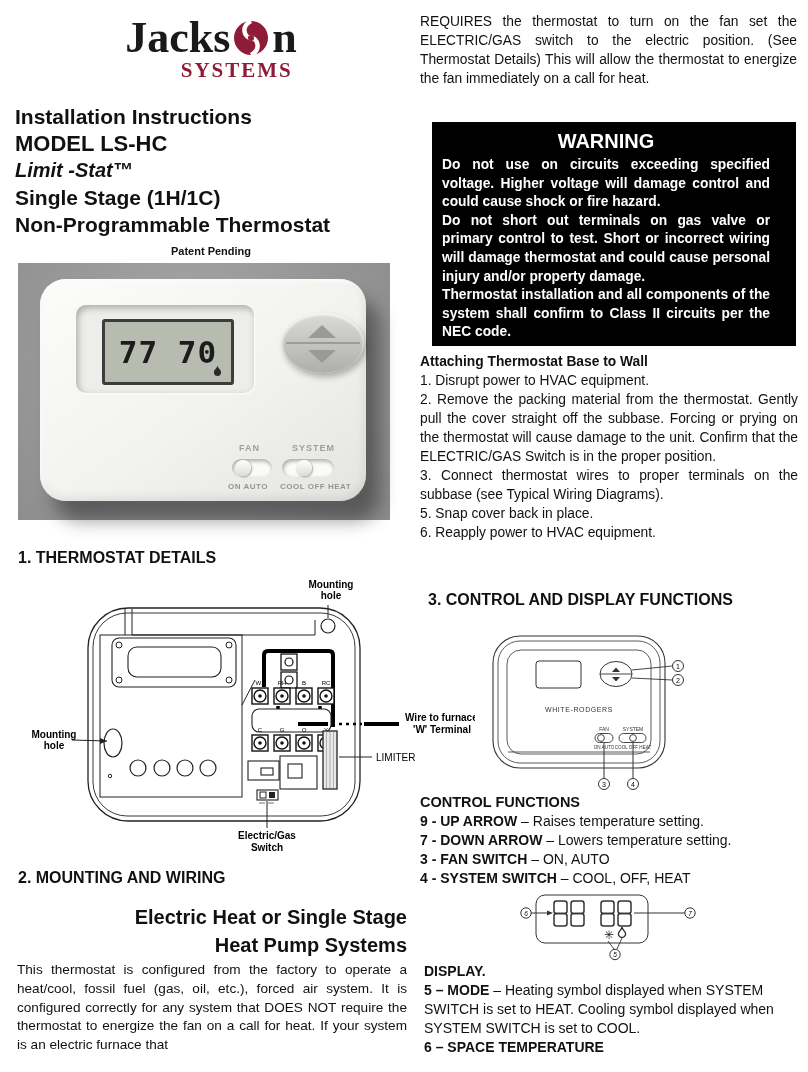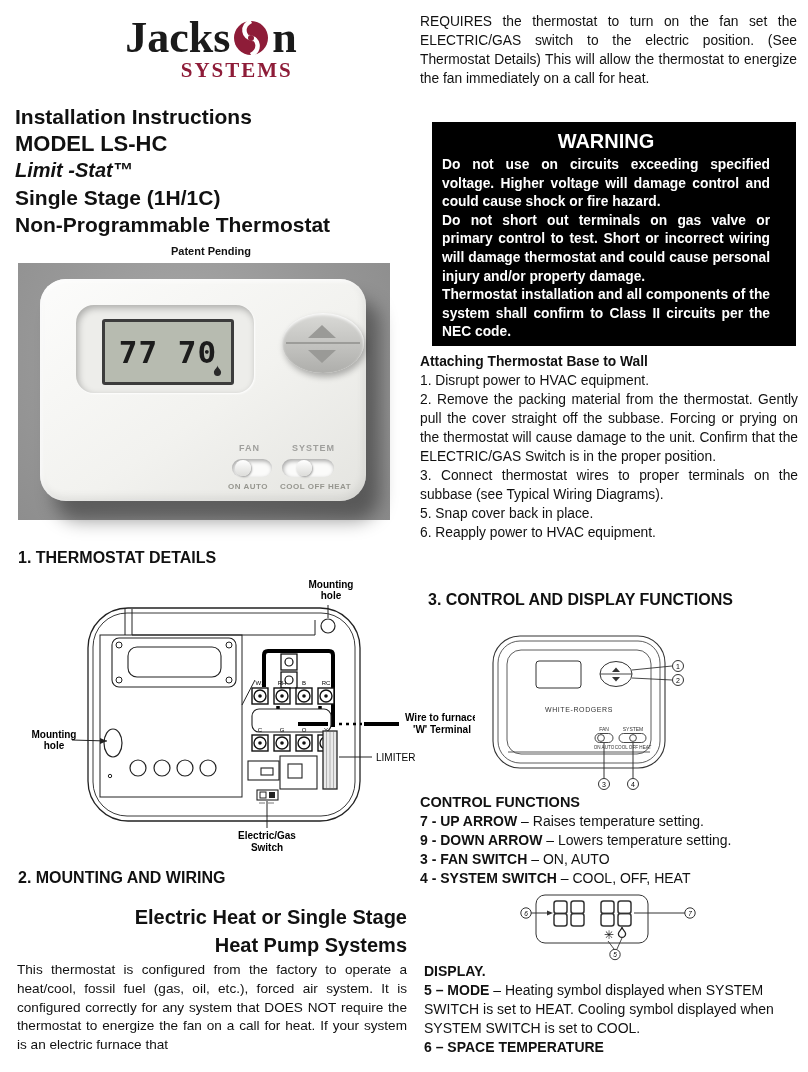--- a/index.html
+++ b/index.html
@@ -18,21 +18,21 @@
   .t-line{font-size:21px;}
   .t-model{font-size:22px;}
   .t-italic{font-size:20px;font-style:italic;}
   .patent{left:15px;top:245px;width:392px;text-align:center;font-weight:bold;font-size:11px;}
   
   .photo{left:18px;top:263px;width:372px;height:257px;
          background:radial-gradient(circle at 45% 35%, #a9a9a9 0%, #979797 55%, #8b8b8b 100%);}
   .tstat-body{position:absolute;left:22px;top:16px;width:326px;height:222px;border-radius:26px;
          background:linear-gradient(145deg,#fcfcfb 0%,#f2f2ef 55%,#e4e4e0 100%);
          box-shadow:14px 20px 18px rgba(0,0,0,.38), inset -2px -4px 8px rgba(0,0,0,.08), inset 2px 2px 4px #fff;}
-  .tstat-bezel{position:absolute;left:36px;top:26px;width:178px;height:88px;border-radius:18px;
+  .tstat-bezel{position:absolute;left:36px;top:26px;width:178px;height:88px;border-radius:10px;
          background:#ededea;box-shadow:inset 2px 3px 7px rgba(0,0,0,.28), 1px 1px 2px rgba(255,255,255,.9);}
   .tstat-lcd{position:absolute;left:26px;top:14px;width:126px;height:60px;background:#b7bbb0;
          border:3px solid #3c3c3c;border-radius:3px;display:flex;align-items:center;justify-content:center;
          font-family:"DejaVu Sans Mono",monospace;font-weight:bold;font-size:31px;color:#1c1c1c;letter-spacing:1px;}
   .lcd-flame{position:absolute;right:9px;bottom:5px;width:9px;height:12px;}
   .tstat-btn{position:absolute;left:242px;top:34px;width:82px;height:60px;border-radius:50%;
          background:linear-gradient(#dadad7 0%,#c2c2bf 55%,#aeaeab 100%);
          box-shadow:inset 0 2px 3px rgba(255,255,255,.9), 2px 4px 6px rgba(0,0,0,.28);}
   .tri-up{position:absolute;left:26px;top:12px;width:0;height:0;border-left:14px solid transparent;
          border-right:14px solid transparent;border-bottom:13px solid #9a9a97;}
@@ -279,22 +279,22 @@
     <line x1="126" y1="115" x2="126" y2="150" stroke="#333" stroke-width="1"></line>
     <line x1="155" y1="115" x2="155" y2="150" stroke="#333" stroke-width="1"></line>
     <circle cx="126" cy="156" r="5.5" fill="none" stroke="#333" stroke-width="1"></circle>
     <text x="126" y="158.5" font-size="7" text-anchor="middle">3</text>
     <circle cx="155" cy="156" r="5.5" fill="none" stroke="#333" stroke-width="1"></circle>
     <text x="155" y="158.5" font-size="7" text-anchor="middle">4</text>
   </svg>
 
   <div class="abs cf">
     <div class="cf-title">CONTROL FUNCTIONS</div>
-    <div><b>7 - UP ARROW</b><span> – Raises temperature setting.</span></div>
-    <div><b>9 - DOWN ARROW</b><span> – Lowers temperature setting.</span></div>
+    <div><b>9 - UP ARROW</b><span> – Raises temperature setting.</span></div>
+    <div><b>7 - DOWN ARROW</b><span> – Lowers temperature setting.</span></div>
     <div><b>3 - FAN SWITCH</b><span> – ON, AUTO</span></div>
     <div><b>4 - SYSTEM SWITCH</b><span> – COOL, OFF, HEAT</span></div>
   </div>
 
   <svg class="abs" style="left:518px;top:891px;" width="185" height="72" viewBox="0 0 185 72">
     <defs>
       <g id="seg8">
         <rect x="0" y="0" width="13" height="12.5" rx="2.5" fill="none" stroke="#333" stroke-width="1.5"></rect>
         <rect x="0" y="12.5" width="13" height="12.5" rx="2.5" fill="none" stroke="#333" stroke-width="1.5"></rect>
       </g>

